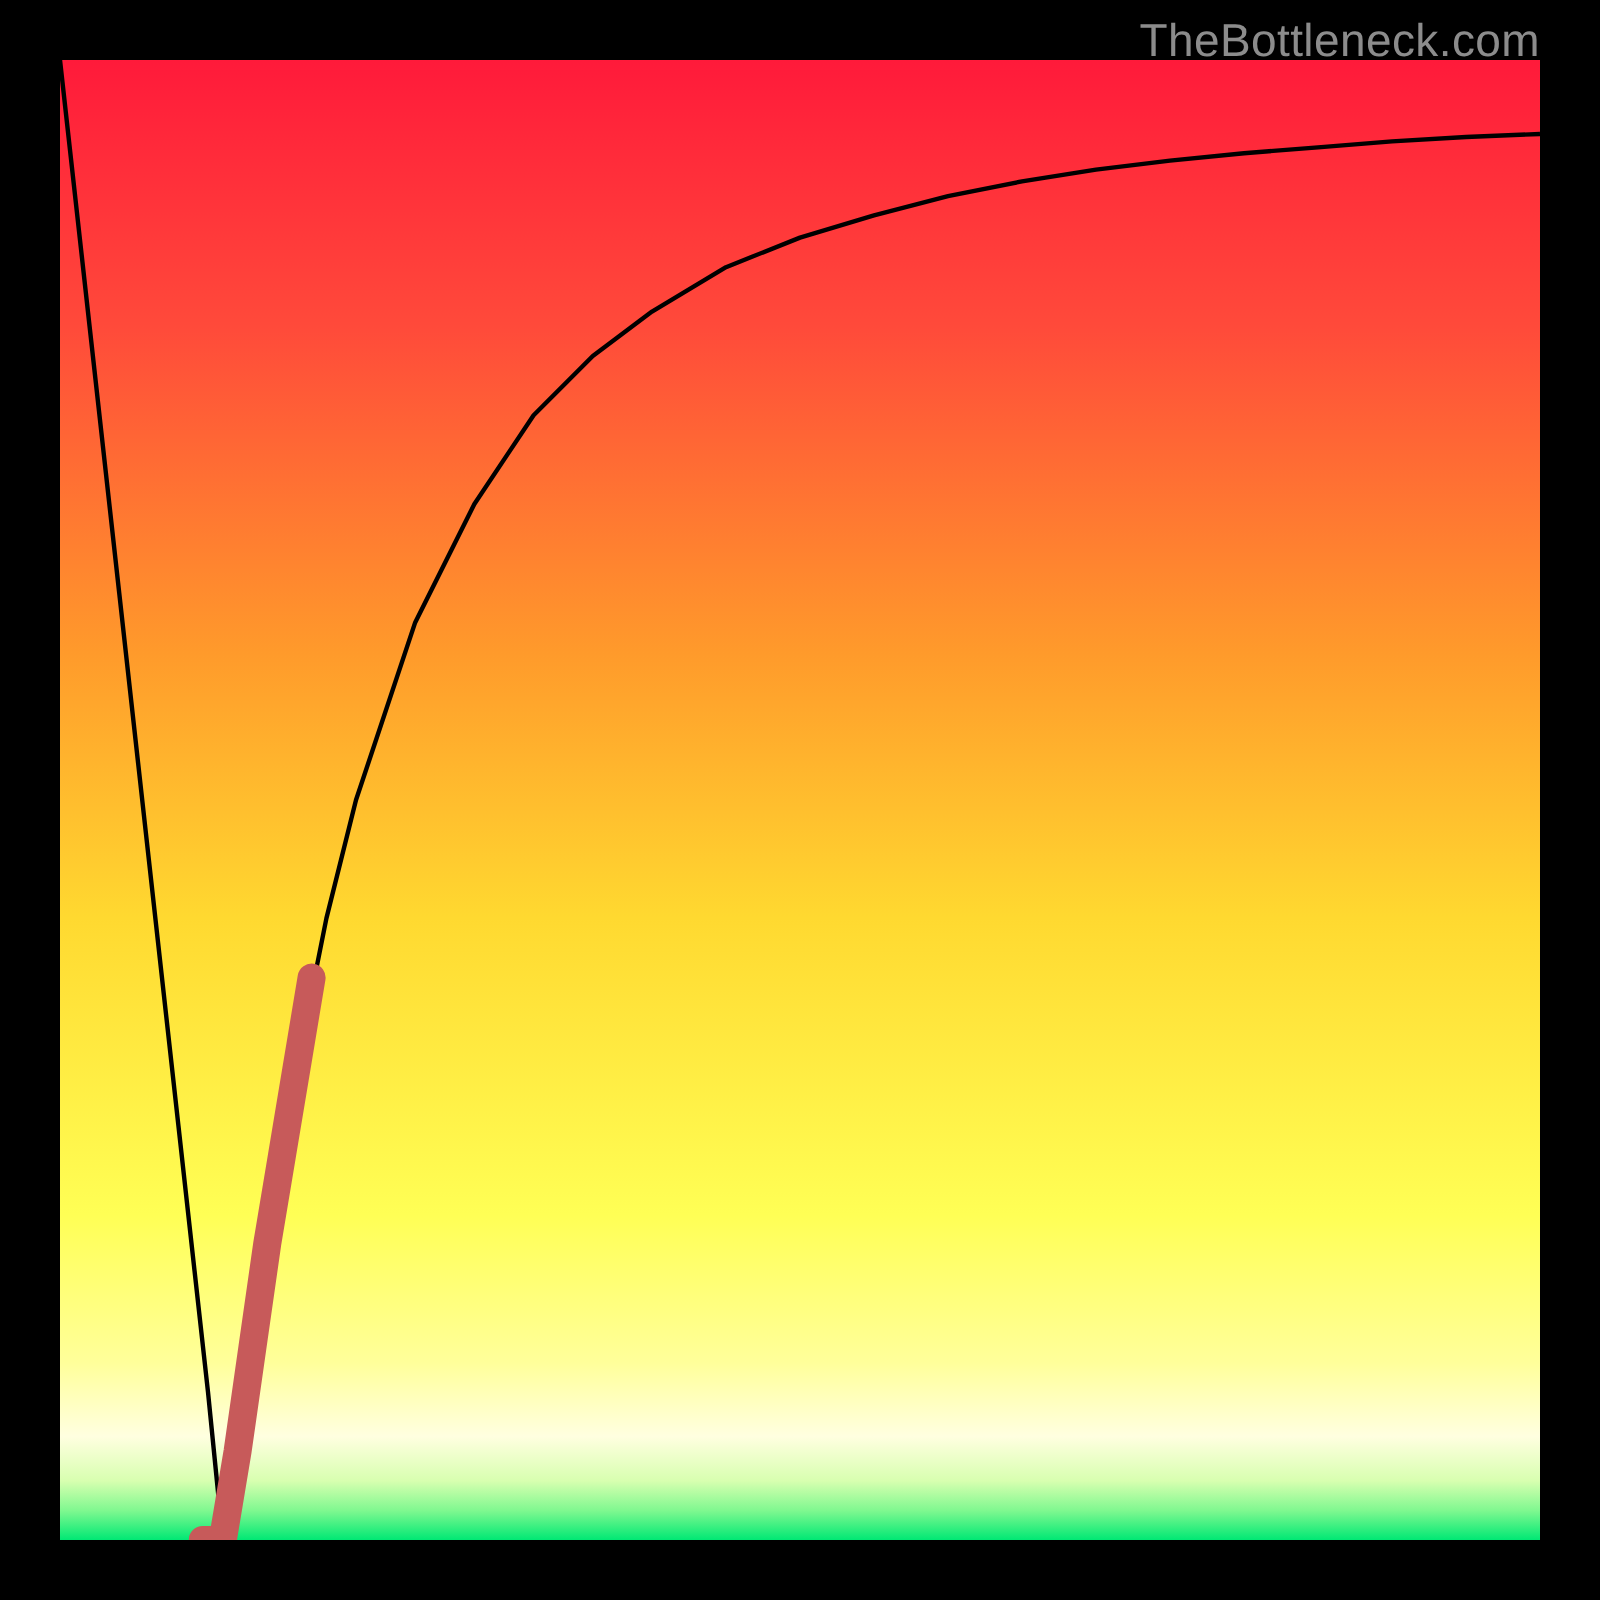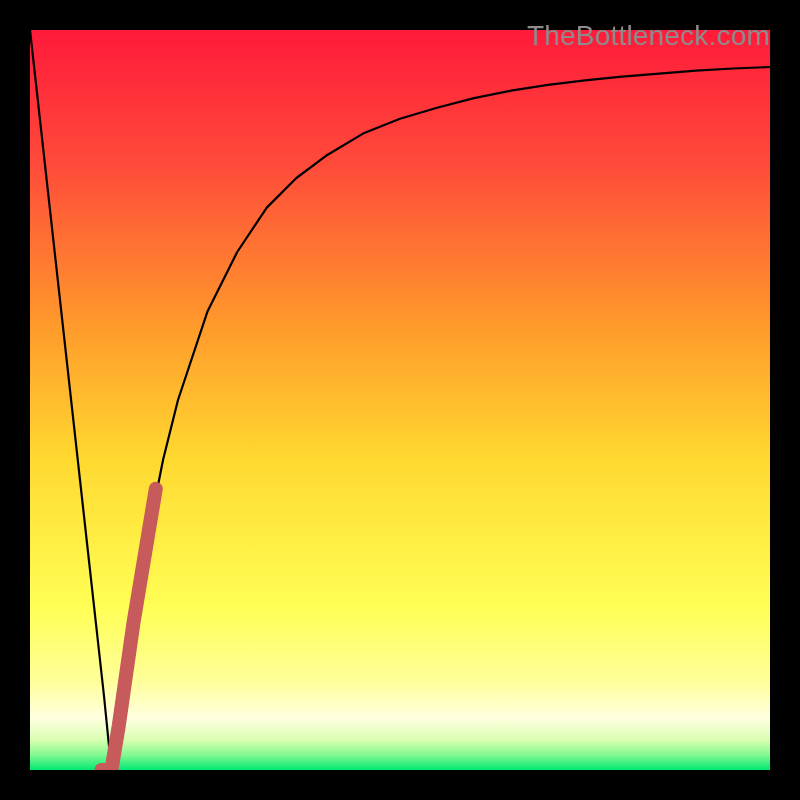--- a/index.html
+++ b/index.html
@@ -19,24 +19,24 @@
   .plot-area {
     position: absolute;
     left: 30px;
     top: 30px;
     width: 740px;
     height: 740px;
     overflow: hidden;
   }
   .watermark {
     position: absolute;
-    top: 20px;
+    top: 7px;
     right: 30px;
     font-family: Arial, Helvetica, sans-serif;
-    font-size: 28px;
+    font-size: 23px;
     color: #8c8c8c;
     letter-spacing: 0.2px;
     font-weight: 500;
   }
   svg {
     position: absolute;
     inset: 0;
   }
 </style>
 </head>

